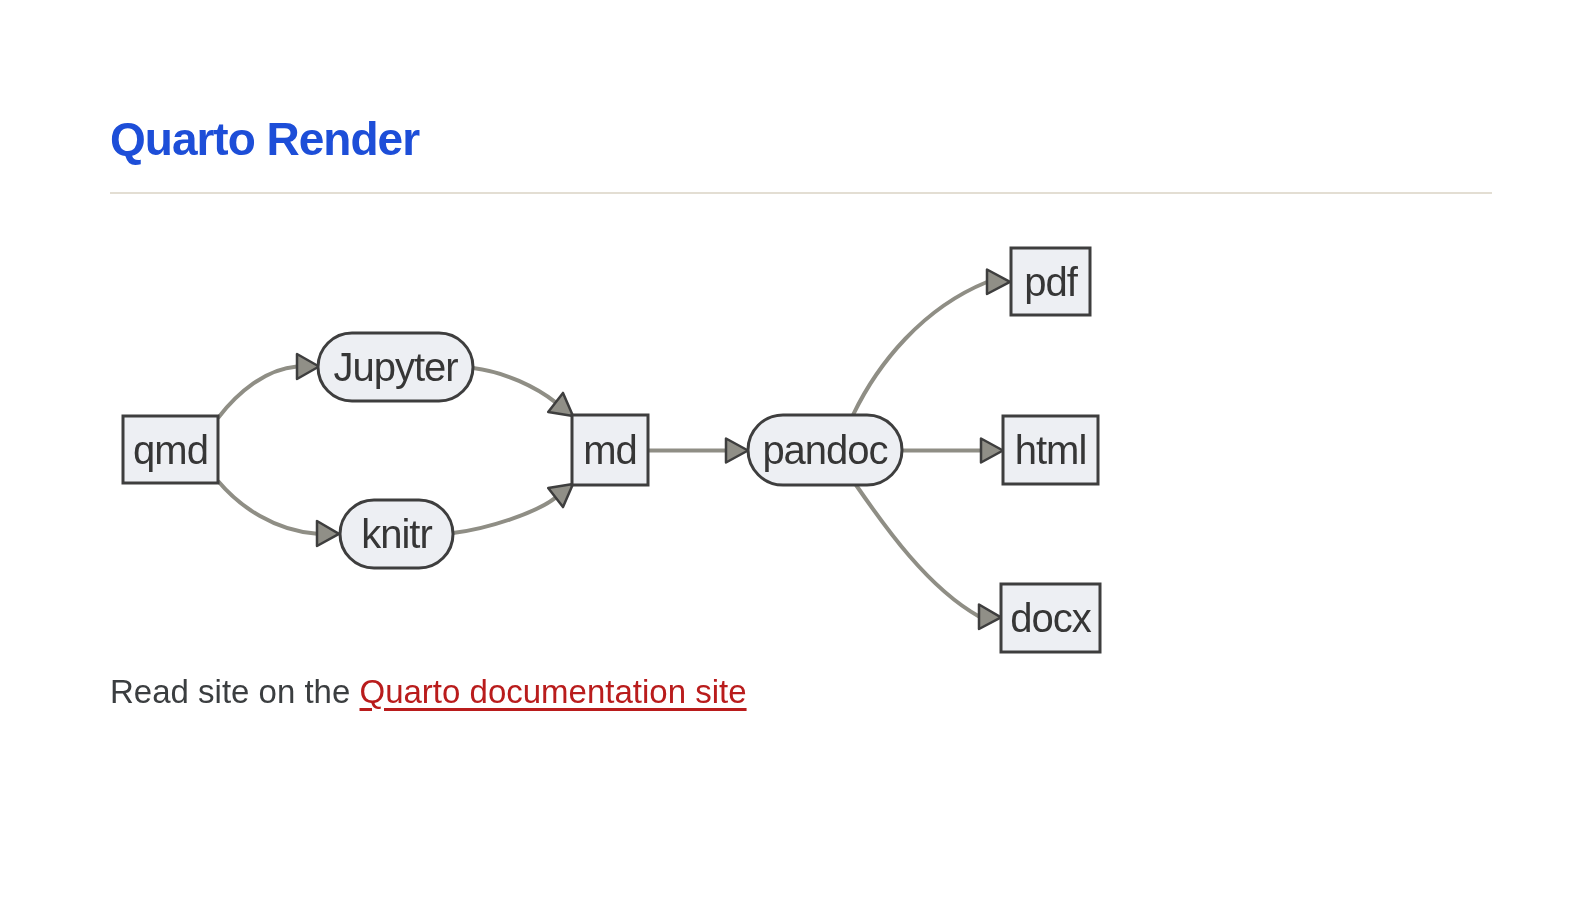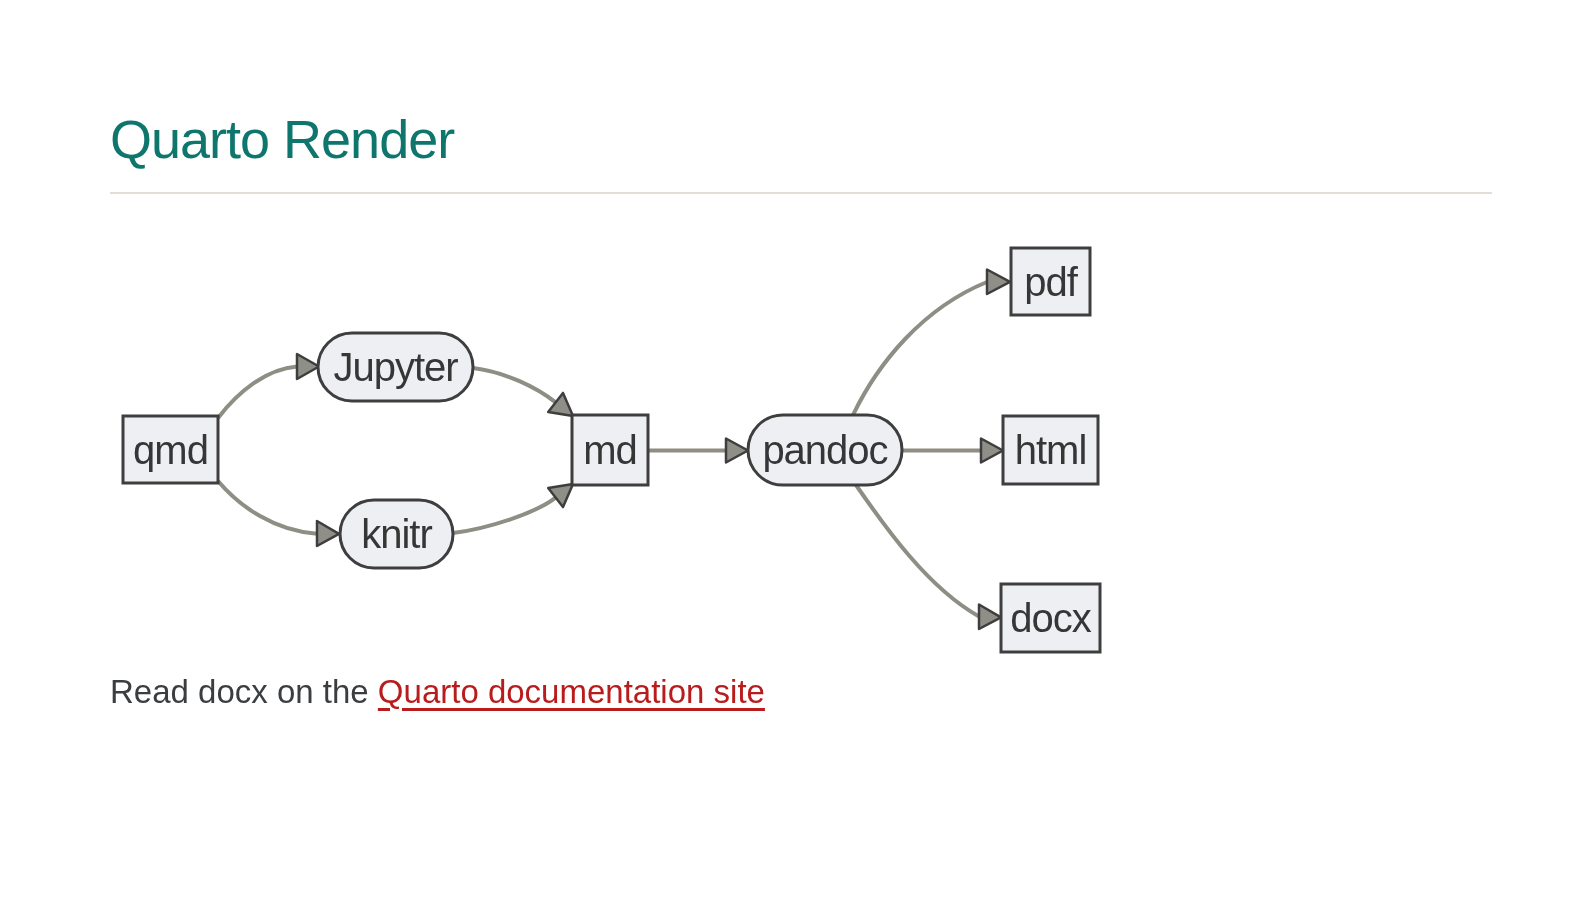--- a/index.html
+++ b/index.html
@@ -7,25 +7,25 @@
     width: 1570px; height: 912px;
     background: #ffffff;
     font-family: "Liberation Sans", sans-serif;
     overflow: hidden;
   }
   .page { position: relative; width: 1570px; height: 912px; }
 
   .page-title {
     position: absolute;
     left: 110px; top: 112px;
-    font-size: 54px;
+    font-size: 46px;
     line-height: 54px;
-    font-weight: 400;
+    font-weight: 700;
     letter-spacing: -1px;
-    color: #0f766e;
+    color: #1d4ed8;
     white-space: nowrap;
   }
   .title-divider {
     position: absolute;
     left: 110px; top: 192px;
     width: 1382px; height: 2px;
     background: #e3ded3;
     border: none;
   }
 
@@ -148,15 +148,15 @@
       <g>
         <rect class="node-shape" x="1001" y="584" width="99" height="68"></rect>
         <text class="node-label" x="1050.5" y="632">docx</text>
       </g>
     </g>
   </svg>
 
   <h1 class="page-title">Quarto Render</h1>
   <hr class="title-divider">
 
-  <p class="read-more"><span>Read docx on the </span><a href="#">Quarto documentation site</a></p>
+  <p class="read-more"><span>Read site on the </span><a href="#">Quarto documentation site</a></p>
 
 </main>
 
 </body></html>

